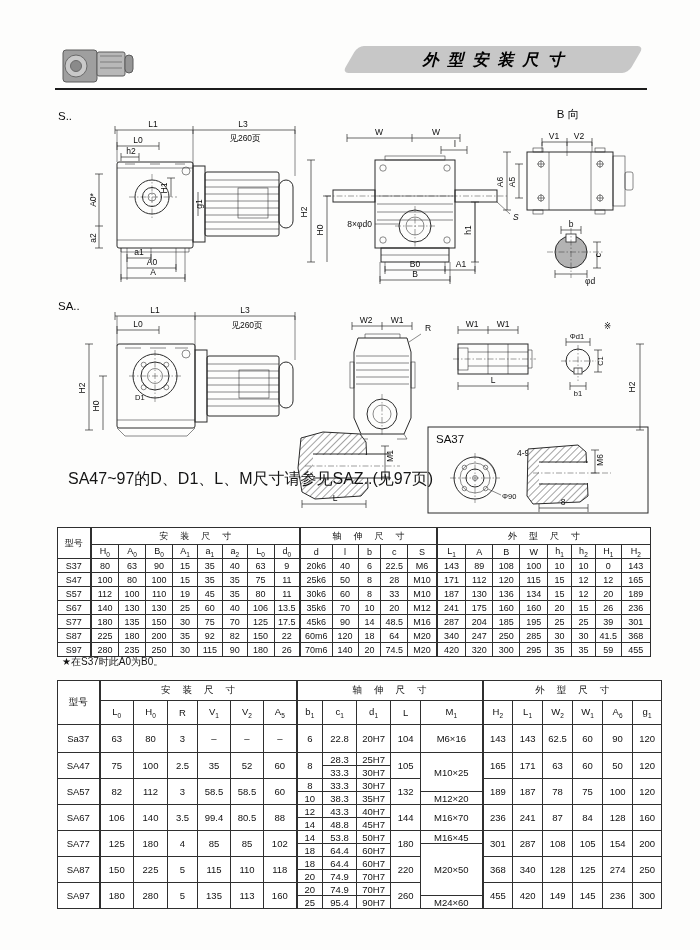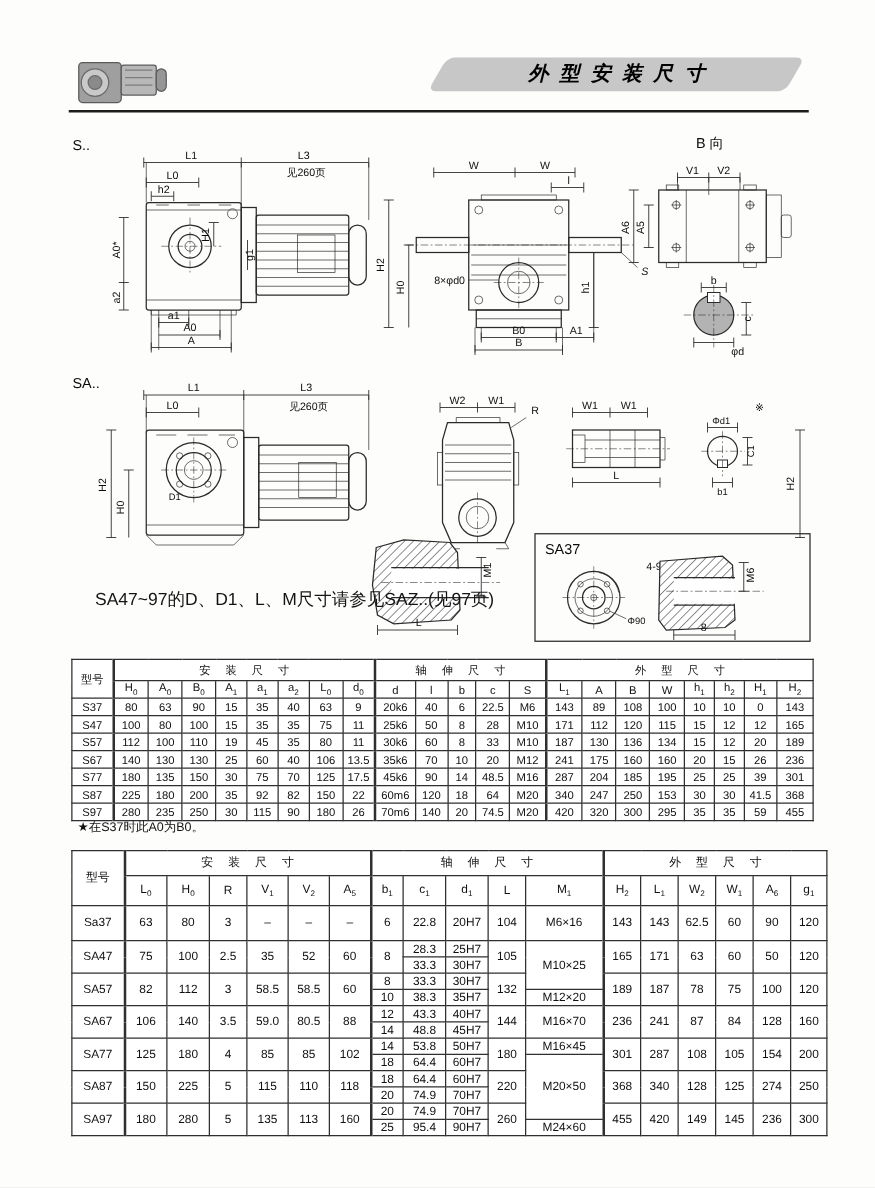--- a/index.html
+++ b/index.html
@@ -13,21 +13,21 @@
   .dwg{position:absolute;left:55px;top:100px}
   .dwg .ln{fill:none;stroke:#2a2a2a;stroke-width:1}
   .dwg .tn{fill:none;stroke:#2a2a2a;stroke-width:0.55}
   .dwg .dm{fill:none;stroke:#2a2a2a;stroke-width:0.7}
   .dwg .cl{fill:none;stroke:#2a2a2a;stroke-width:0.45;stroke-dasharray:6 2 1.5 2}
   .dwg text{font-size:8.5px;fill:#0d0d0d}
   .dwg .big{font-size:11.5px}
   .dwg .sm{font-size:7.5px}
   .dwg .it{font-style:italic}
   
-  .notes{position:absolute;left:76px;top:471px;font-size:14px;line-height:16px;color:#141414}
+  .notes{position:absolute;left:68px;top:471px;font-size:16px;line-height:16px;color:#141414}
   .fn{position:absolute;left:62px;top:655px;font-size:10px;color:#141414}
   
   table{border-collapse:collapse;table-layout:fixed;position:absolute;left:57px;background:#fff;border:1.5px solid #2f2f2f}
   td,th{border:1px solid #2f2f2f;text-align:center;vertical-align:middle;padding:0;font-weight:normal;overflow:hidden;white-space:nowrap;color:#111}
   sub{font-size:6.5px}
   .grp{letter-spacing:12px;text-indent:12px;font-size:10px}
   .gl{border-left:2px solid #2f2f2f}
   .t1{top:527px;width:594px}
   .t1 th,.t1 td{font-size:9px}
   .t1 thead tr.r1{height:17px}
@@ -491,21 +491,21 @@
           <td>150</td>
           <td>22</td>
           <td class="gl">60m6</td>
           <td>120</td>
           <td>18</td>
           <td>64</td>
           <td>M20</td>
           <td class="gl">340</td>
           <td>247</td>
           <td>250</td>
-          <td>153</td>
+          <td>285</td>
           <td>30</td>
           <td>30</td>
           <td>41.5</td>
           <td>368</td>
         </tr>
       <tr>
           <td>S97</td>
           <td class="gl">280</td>
           <td>235</td>
           <td>250</td>
@@ -653,21 +653,21 @@
           <td>38.3</td>
           <td>35H7</td>
           <td>M12×20</td>
         </tr>
 
       <tr>
         <td rowspan="2">SA67</td>
         <td rowspan="2" class="gl">106</td>
           <td rowspan="2">140</td>
           <td rowspan="2">3.5</td>
-          <td rowspan="2">59.0</td>
+          <td rowspan="2">99.4</td>
           <td rowspan="2">80.5</td>
           <td rowspan="2">88</td>
         <td class="gl">12</td>
           <td>43.3</td>
           <td>40H7</td>
           <td rowspan="2">144</td>
           <td rowspan="2">M16×70</td>
         <td rowspan="2" class="gl">236</td>
           <td rowspan="2">241</td>
           <td rowspan="2">87</td>

